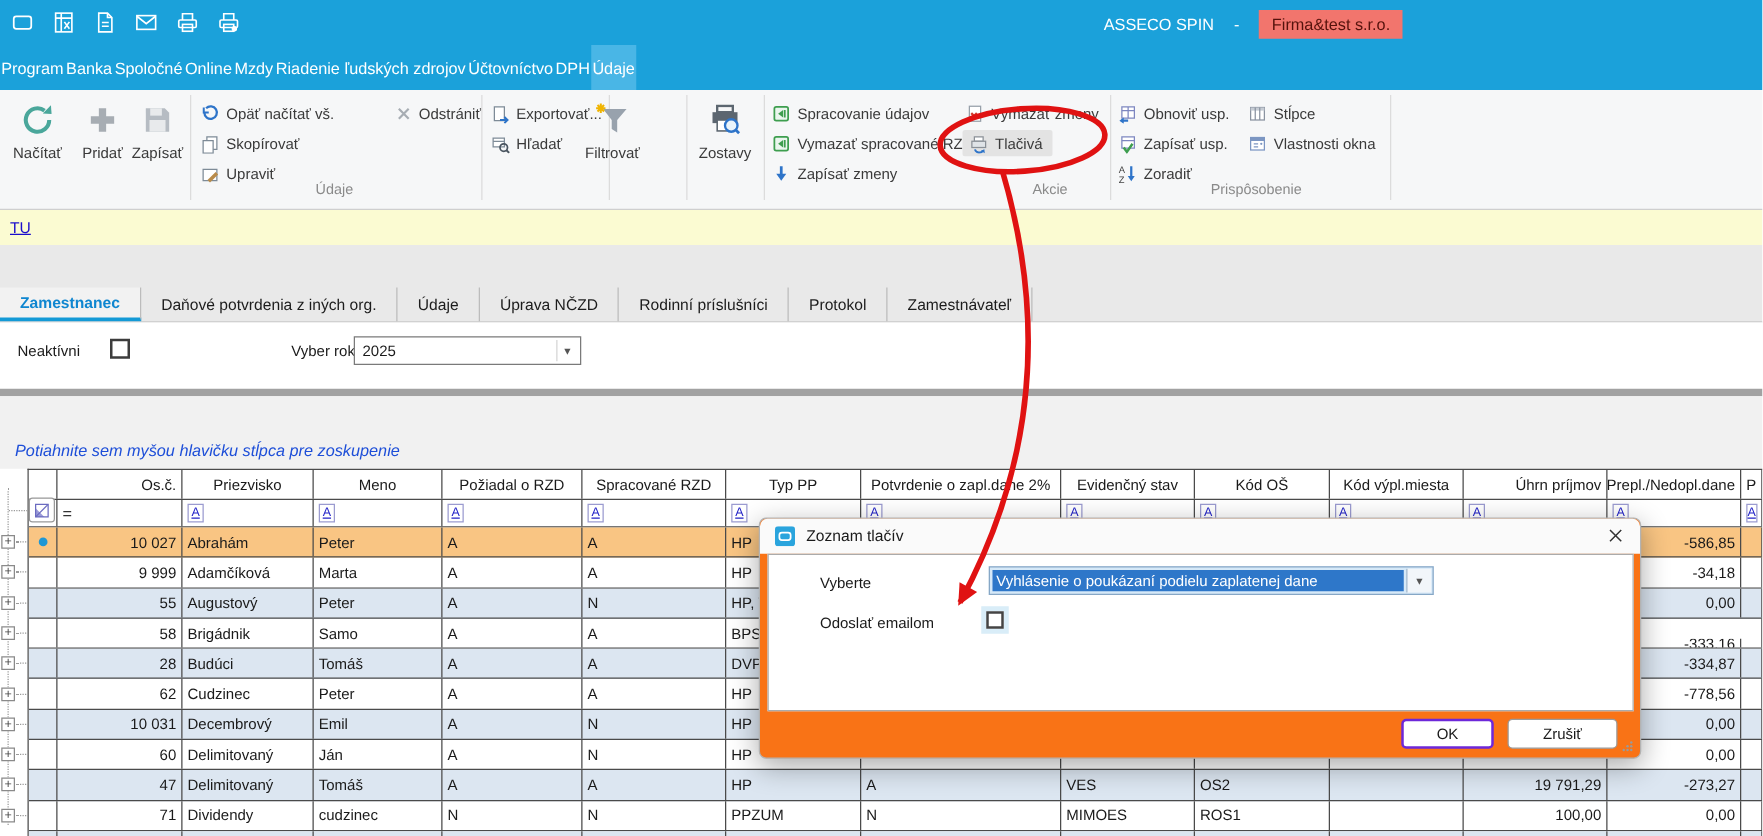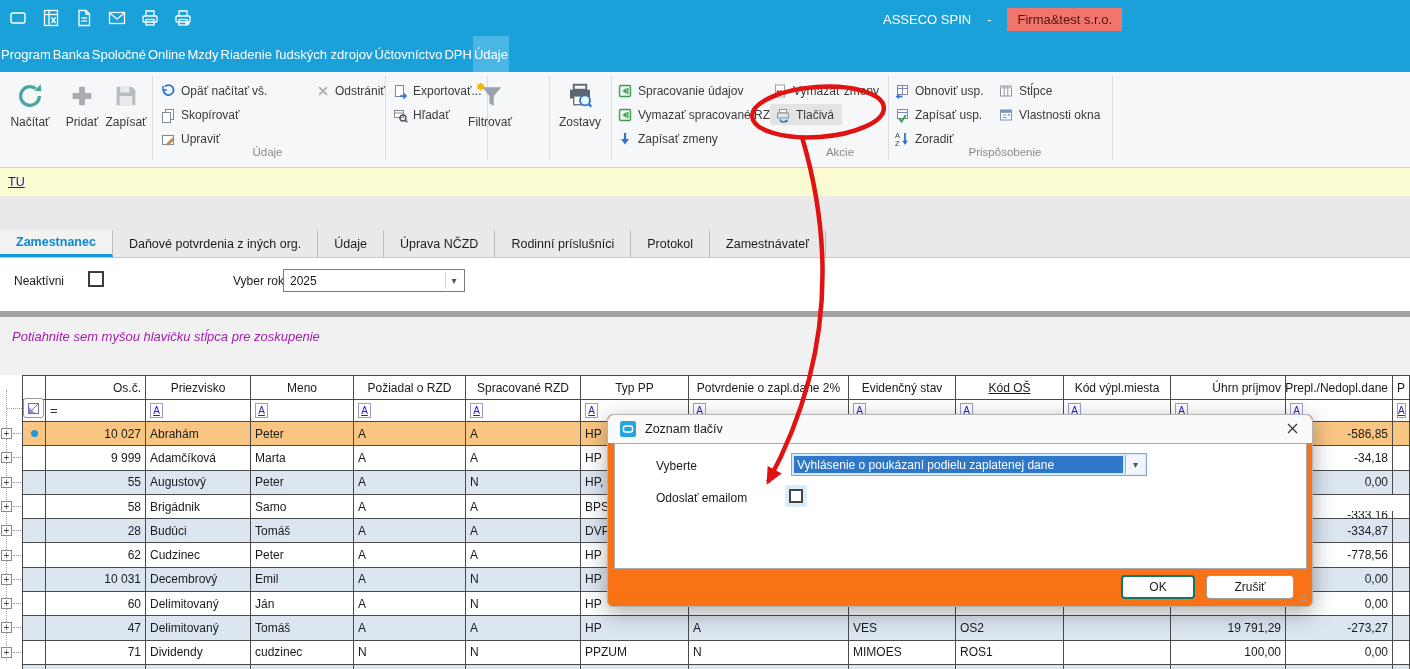--- a/index.html
+++ b/index.html
@@ -34,21 +34,21 @@
 .tabs{position:absolute;left:0;bottom:0;height:27px;display:flex;font-size:12.5px}
 .tab{display:flex;align-items:center;padding:0 16px;border-right:1px solid #bcbcbc;color:#1c1c1c;white-space:nowrap}
 .tab.active{color:#0f86d0;font-weight:bold;border-bottom:3px solid #149ad6;background:#f2f2f2}
 
 .fbar{position:absolute;left:0;top:258px;right:0;height:53px;background:#fff;font-size:12px}
 .fck{position:absolute;left:88px;top:13px;width:16px;height:16px;border:2px solid #3c3c3c;background:#fff}
 .ysel{position:absolute;left:283px;top:11px;width:182px;height:23px;border:1px solid #7a7a7a;background:#fff;display:flex;align-items:center;padding-left:6px}
 .ysel .arr{position:absolute;right:2px;top:2px;bottom:2px;width:17px;display:flex;align-items:center;justify-content:center;color:#555;font-size:10px;border-left:1px solid #d5d5d5}
 .divider{position:absolute;left:0;top:311px;right:0;height:6px;background:#a2a2a2}
 .groupbar{position:absolute;left:0;top:317px;right:0;height:58px;background:#f1f1f1}
-.hint{position:absolute;left:12px;top:12px;font-style:italic;font-size:13px;color:#a21caf}
+.hint{position:absolute;left:12px;top:36px;font-style:italic;font-size:13px;color:#1d4ed8}
 
 .grid{position:absolute;left:22px;top:375px;width:1388px;bottom:0;border-top:1px solid #4a4a4a;border-left:1px solid #4a4a4a;font-size:12px;overflow:hidden;background:#fff}
 .row{display:flex;border-bottom:1px solid #4a4a4a}
 .hdr{height:24px;background:#fff}
 .flt{height:22px;background:#fff}
 .tr{height:24.3px}
 .tr.alt{background:#dce6f1}
 .tr.sel{background:#f9c583}
 .cell{border-right:1px solid #4a4a4a;display:flex;align-items:center;padding:0 4px;overflow:hidden;white-space:nowrap;flex:none}
 .cell.r{justify-content:flex-end}
@@ -68,21 +68,21 @@
 .dtitle{height:28px;display:flex;align-items:center;padding:0 12px;gap:9px;font-size:12.5px;background:#fafafa;border-radius:6px 6px 0 0}
 .dclose{position:absolute;right:12px;top:5px;width:16px;height:16px;display:flex;align-items:center;justify-content:center}
 .dpanel{position:absolute;left:6px;top:28px;width:693px;height:126px;background:#fff;border:1px solid #ababab}
 .dlabel{position:absolute;color:#1a1a1a}
 .combo{position:absolute;left:183px;top:38px;width:356px;height:23px;border:1px solid #86a7c6;background:#d6e9f8}
 .combo .val{position:absolute;left:2px;top:2px;right:23px;bottom:2px;background:#2e77c9;color:#fff;padding:2px 3px;white-space:nowrap;overflow:hidden}
 .combo .arr{position:absolute;right:1px;top:1px;bottom:1px;width:20px;background:#f2f6fa;border-left:1px solid #9fb6cc;display:flex;align-items:center;justify-content:center;font-size:10px;color:#555}
 .ck-tint{position:absolute;left:177px;top:70px;width:22px;height:22px;background:#d9edf8;display:flex;align-items:center;justify-content:center}
 .ckbox{width:14px;height:14px;border:2px solid #444;background:#fff}
 .dbtn{position:absolute;top:160px;height:24px;background:#fff;display:flex;align-items:center;justify-content:center;border-radius:4px}
-.dbtn.ok{left:513px;width:74px;border:2px solid #0f766e}
+.dbtn.ok{left:513px;width:74px;border:2px solid #6d28d9}
 .dbtn.cancel{left:598px;width:88px;border:1px solid #9a9a9a}
 .grip{position:absolute;right:5px;bottom:4px}
 
 .overlay{position:absolute;left:0;top:0;width:1410px;height:669px;z-index:40;pointer-events:none}
 </style>
 </head>
 <body>
 
 <div class="topbar">
   <div class="tb-icons">
@@ -411,21 +411,21 @@
     <div class="row hdr">
       <div class="cell ind"></div>
       <div class="cell r" style="width: 100px;">Os.č.</div>
       <div class="cell c" style="width: 105px;">Priezvisko</div>
       <div class="cell c" style="width: 103px;">Meno</div>
       <div class="cell c" style="width: 112px;">Požiadal o RZD</div>
       <div class="cell c" style="width: 115px;">Spracované RZD</div>
       <div class="cell c" style="width: 108px;">Typ PP</div>
       <div class="cell c" style="width: 160px;">Potvrdenie o zapl.dane 2%</div>
       <div class="cell c" style="width: 107px;">Evidenčný stav</div>
-      <div class="cell c" style="width: 108px; text-decoration: underline;">Kód OŠ</div>
+      <div class="cell c" style="width: 108px;">Kód OŠ</div>
       <div class="cell c" style="width: 107px;">Kód výpl.miesta</div>
       <div class="cell r" style="width: 115px;">Úhrn príjmov</div>
       <div class="cell r" style="width: 107px;">Prepl./Nedopl.dane</div>
       <div class="cell last">P</div>
     </div>
     <div class="row flt">
       <div class="cell ind"></div>
       <div class="cell" style="width: 100px;">
         <div class="eq">=</div>
       </div>

